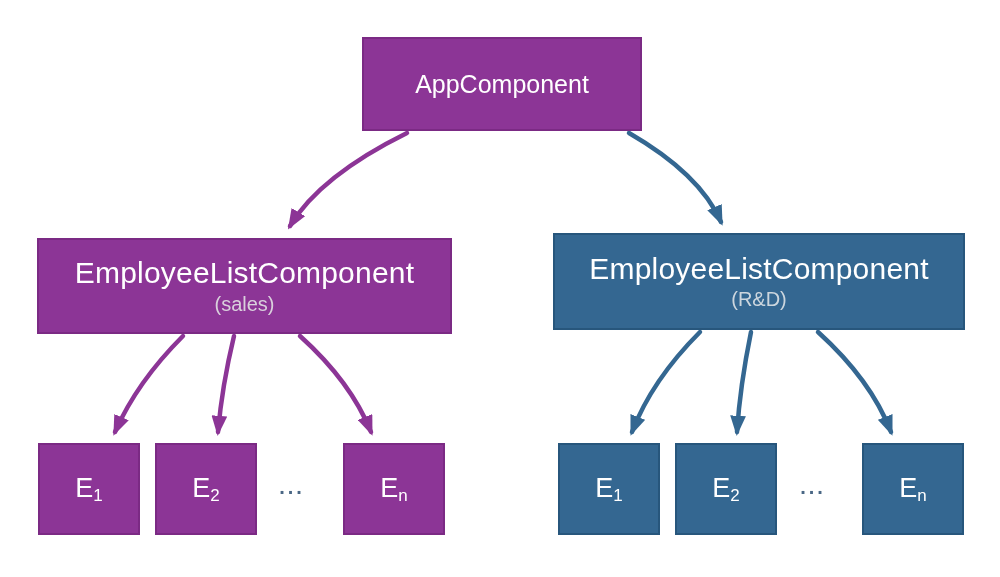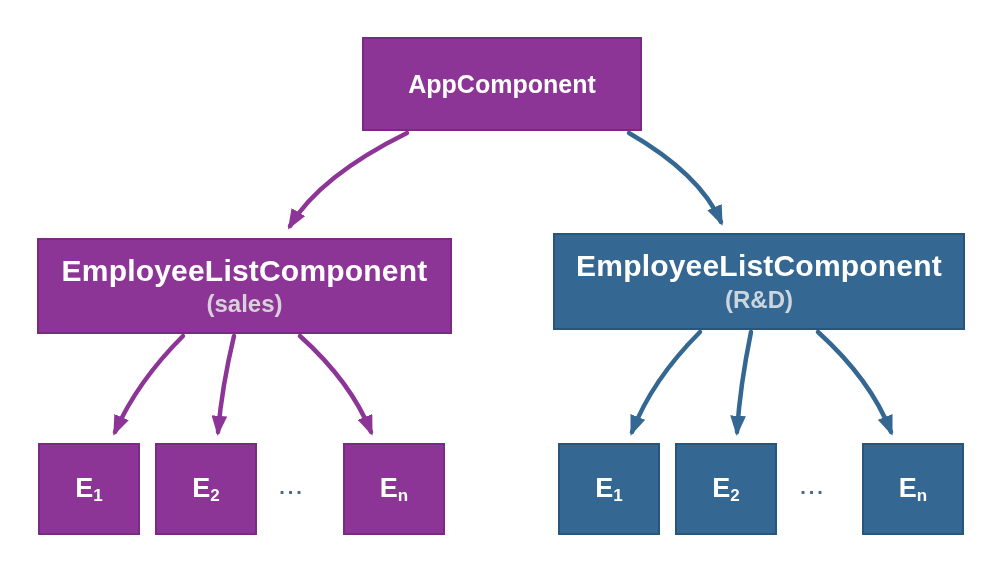--- a/index.html
+++ b/index.html
@@ -20,29 +20,29 @@
     background:var(--bg);
     font-family:"Liberation Sans", sans-serif;
     overflow:hidden;
   }
   #arrow-layer{position:absolute;left:0;top:0;width:1000px;height:577px;}
   .box{
     position:absolute;
     display:flex;flex-direction:column;
     align-items:center;justify-content:center;
     color:var(--label);
-    font-weight:bold;text-align:center;
+    font-weight:normal;text-align:center;
     box-sizing:border-box;
     line-height:1.15;
   }
   .purple{background:var(--purple);border:2px solid var(--purple-border);}
   .blue{background:var(--blue);border:2px solid var(--blue-border);}
   .root-box{left:362px;top:37px;width:280px;height:94px;font-size:25px;}
   .list-box .title{font-size:30px;letter-spacing:0.2px;}
-  .list-box .subtitle{font-size:24px;margin-top:2px;}
+  .list-box .subtitle{font-size:20px;margin-top:2px;}
   .purple .subtitle{color:var(--subtitle);}
   .blue .subtitle{color:var(--subtitle-blue);}
   .sales-box{left:37px;top:238px;width:415px;height:96px;}
   .rnd-box{left:553px;top:233px;width:412px;height:97px;}
   .leaf{width:102px;height:92px;top:443px;font-size:27px;}
   .leaf .sub{font-size:17px;vertical-align:-4px;}
   .leaf-l1{left:38px;}
   .leaf-l2{left:155px;}
   .leaf-ln{left:343px;}
   .leaf-r1{left:558px;}

